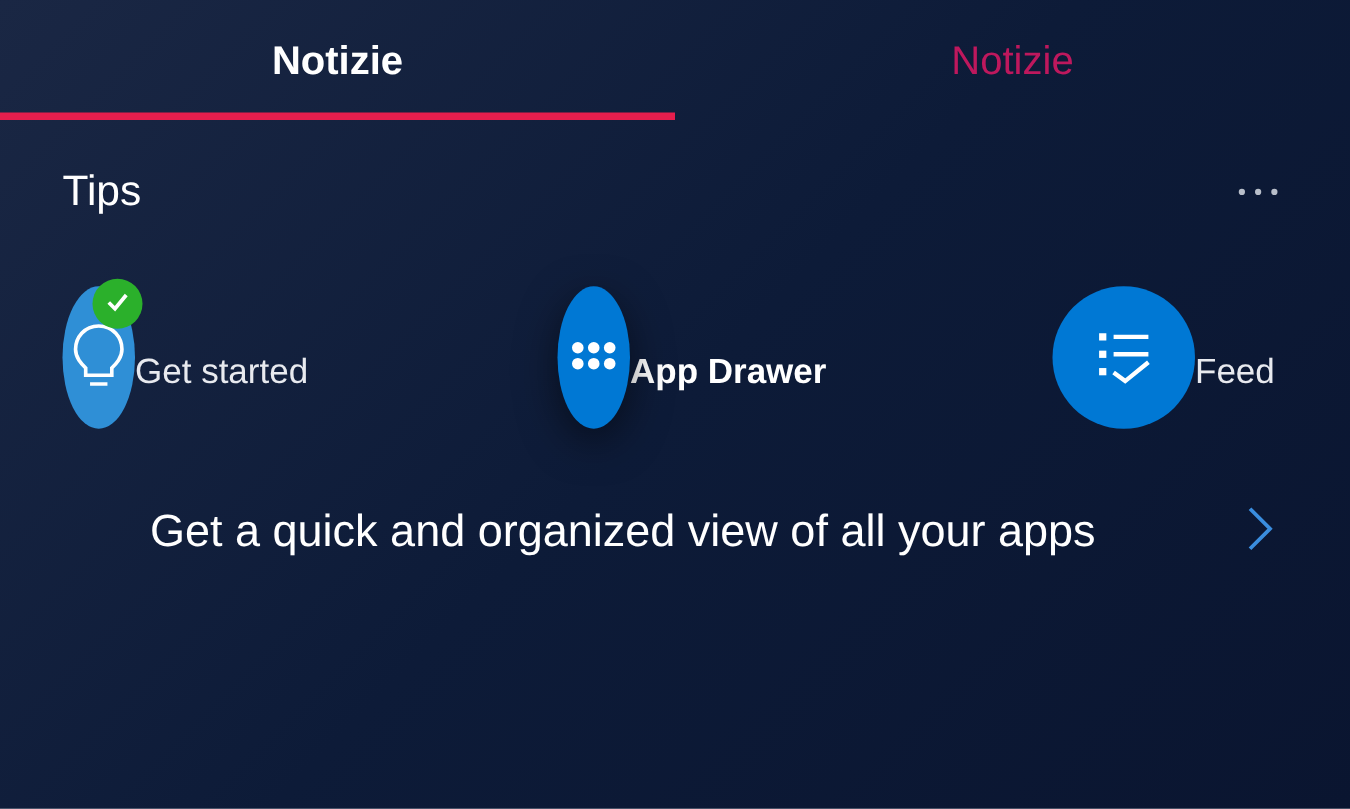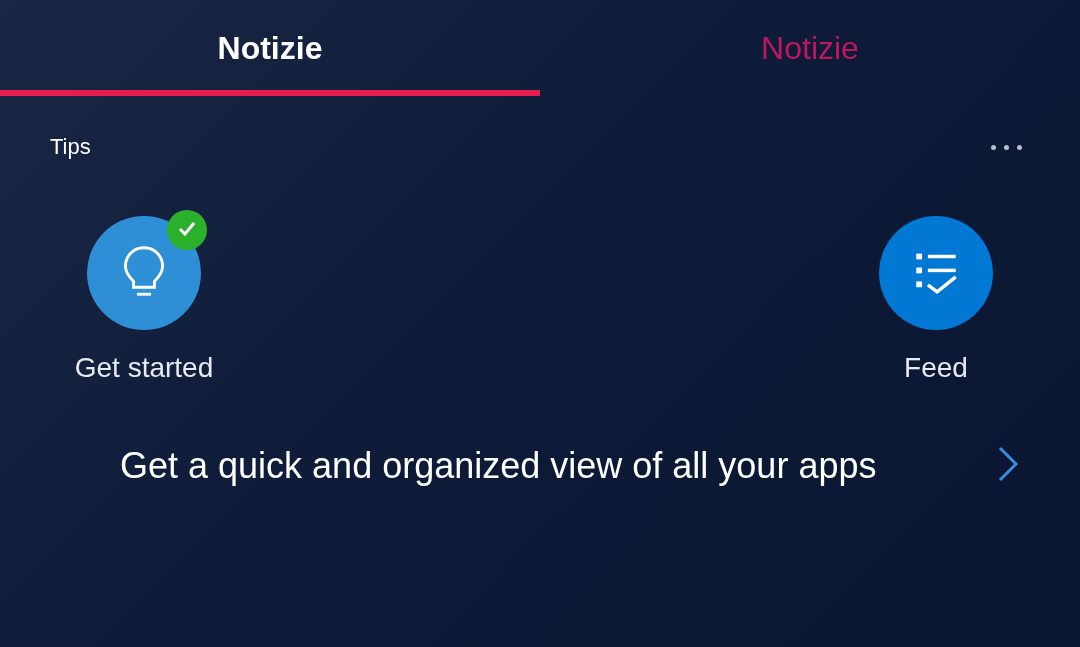--- a/index.html
+++ b/index.html
@@ -46,21 +46,21 @@
       height: 6px;
       background: #e61e4d;
     }
     .section-header {
       display: flex;
       justify-content: space-between;
       align-items: center;
       padding: 38px 50px 6px 50px;
     }
     .section-title {
-      font-size: 22px;
+      font-size: 34px;
       font-weight: 400;
       color: #ffffff;
     }
     .more {
       display: flex;
       gap: 8px;
       cursor: pointer;
       padding: 8px;
     }
     .more span {
@@ -70,21 +70,21 @@
       border-radius: 50%;
     }
     .tips-row {
       display: flex;
       justify-content: space-between;
       padding: 50px 50px 30px 50px;
       gap: 0;
     }
     .tip {
       display: flex;
-      flex-direction: column;
+      flex-direction: row;
       align-items: center;
       width: 188px;
       cursor: pointer;
       position: relative;
     }
     .tip-icon {
       width: 114px;
       height: 114px;
       border-radius: 50%;
       background: #0078d4;
@@ -189,20 +189,35 @@
           <svg viewBox="0 0 22 22" fill="none" stroke="#ffffff" stroke-width="3">
             <polyline points="4,12 9,17 18,6"></polyline>
           </svg>
         </span>
       </div>
     </div>
     <div class="tip-label">Get started</div>
   </div>
 
 
+  <div class="tip selected">
+    <div class="tip-icon">
+      <span>
+        <svg viewBox="0 0 50 50" fill="#ffffff">
+          <circle cx="14" cy="20" r="4"></circle>
+          <circle cx="25" cy="20" r="4"></circle>
+          <circle cx="36" cy="20" r="4"></circle>
+          <circle cx="14" cy="31" r="4"></circle>
+          <circle cx="25" cy="31" r="4"></circle>
+          <circle cx="36" cy="31" r="4"></circle>
+        </svg>
+      </span>
+    </div>
+    <div class="tip-label">App Drawer</div>
+  </div>
 
   <div class="tip">
     <div class="tip-icon">
       <span>
         <svg viewBox="0 0 50 50" fill="none" stroke="#ffffff" stroke-width="3">
           <rect x="8" y="10" width="5" height="5" fill="#ffffff" stroke="none"></rect>
           <line x1="18" y1="12.5" x2="42" y2="12.5"></line>
           <rect x="8" y="22" width="5" height="5" fill="#ffffff" stroke="none"></rect>
           <line x1="18" y1="24.5" x2="42" y2="24.5"></line>
           <rect x="8" y="34" width="5" height="5" fill="#ffffff" stroke="none"></rect>

